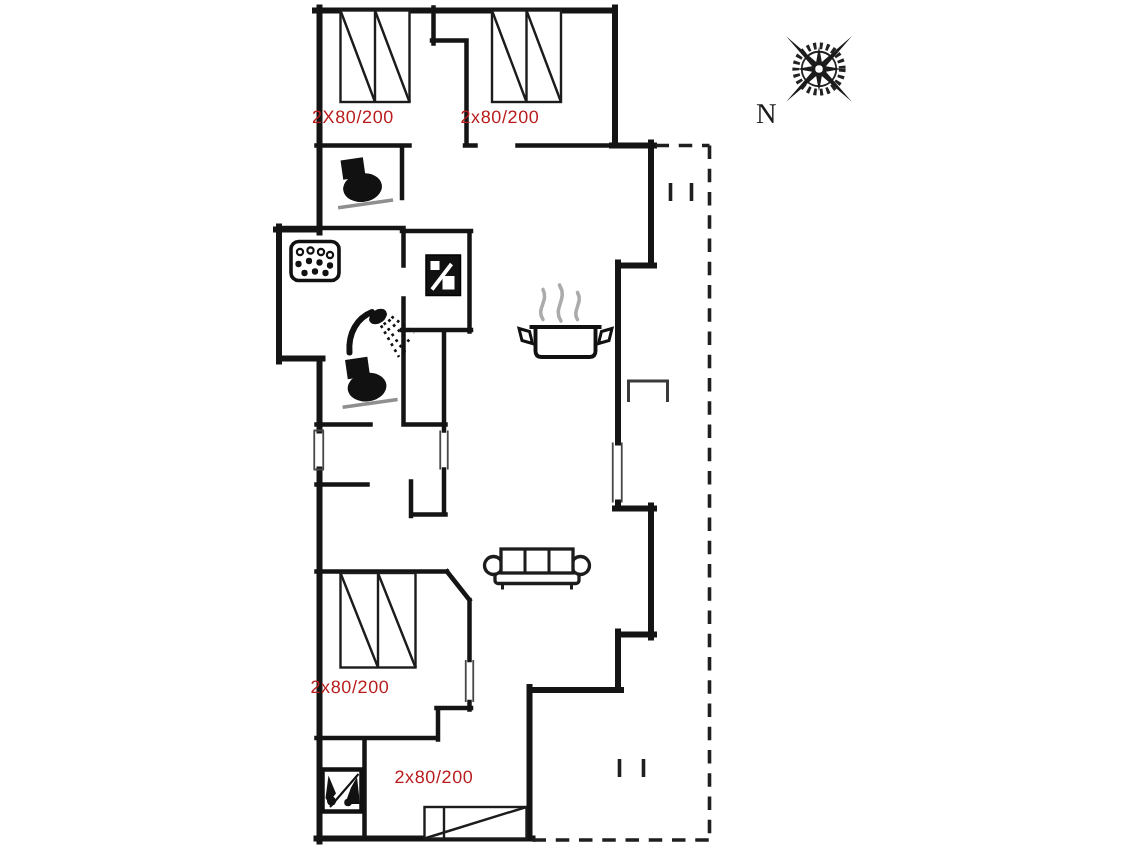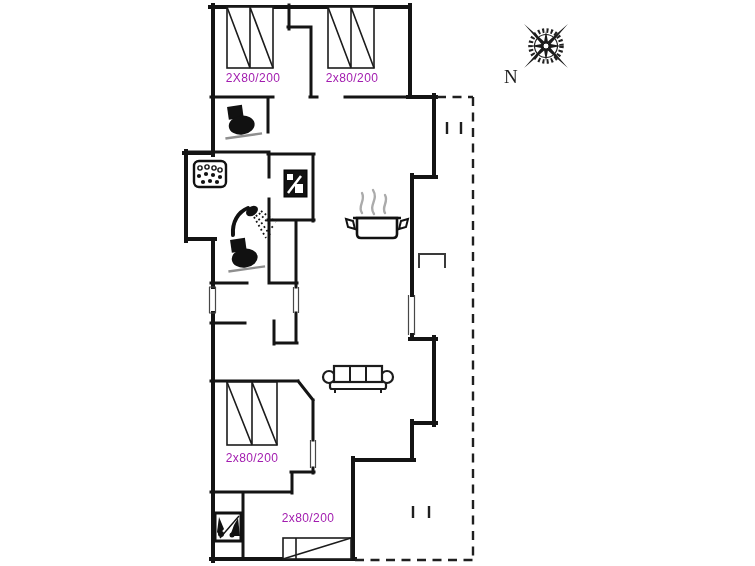--- a/index.html
+++ b/index.html
@@ -5,22 +5,22 @@
   html,body{margin:0;padding:0;background:#fff;}
   #canvas{position:relative;width:755px;height:566px;background:#ffffff;overflow:hidden;
           font-family:"Liberation Sans",sans-serif;}
   svg{position:absolute;left:0;top:0;}
   .wall{stroke:#141414;stroke-width:4;fill:none;stroke-linecap:square;}
   .iwall{stroke:#141414;stroke-width:3;fill:none;stroke-linecap:square;}
   .thin{stroke:#474747;stroke-width:1.2;fill:none;}
   .furn{stroke:#1c1c1c;stroke-width:1.6;fill:#ffffff;}
   .dash{stroke:#1f1f1f;stroke-width:2.4;fill:none;stroke-dasharray:9 6.5;}
   .tick{stroke:#1f1f1f;stroke-width:2.4;fill:none;}
-  .lbl{position:absolute;width:90px;text-align:center;font-size:12px;letter-spacing:.4px;
-       color:#a21caf;white-space:nowrap;}
+  .lbl{position:absolute;width:90px;font-size:12px;letter-spacing:.4px;
+       color:#b91c1c;white-space:nowrap;}
   .north{position:absolute;font-family:"Liberation Serif",serif;font-size:19px;color:#1c1c1c;}
 </style>
 </head>
 <body>
 
 <div id="canvas">
 <svg width="755" height="566" viewBox="0 0 755 566">
 
   <g>
     <path class="wall" d="M210 7 H410 M410 5 V97 M408 97 H436 M434 95 V177 M436 177 H412

